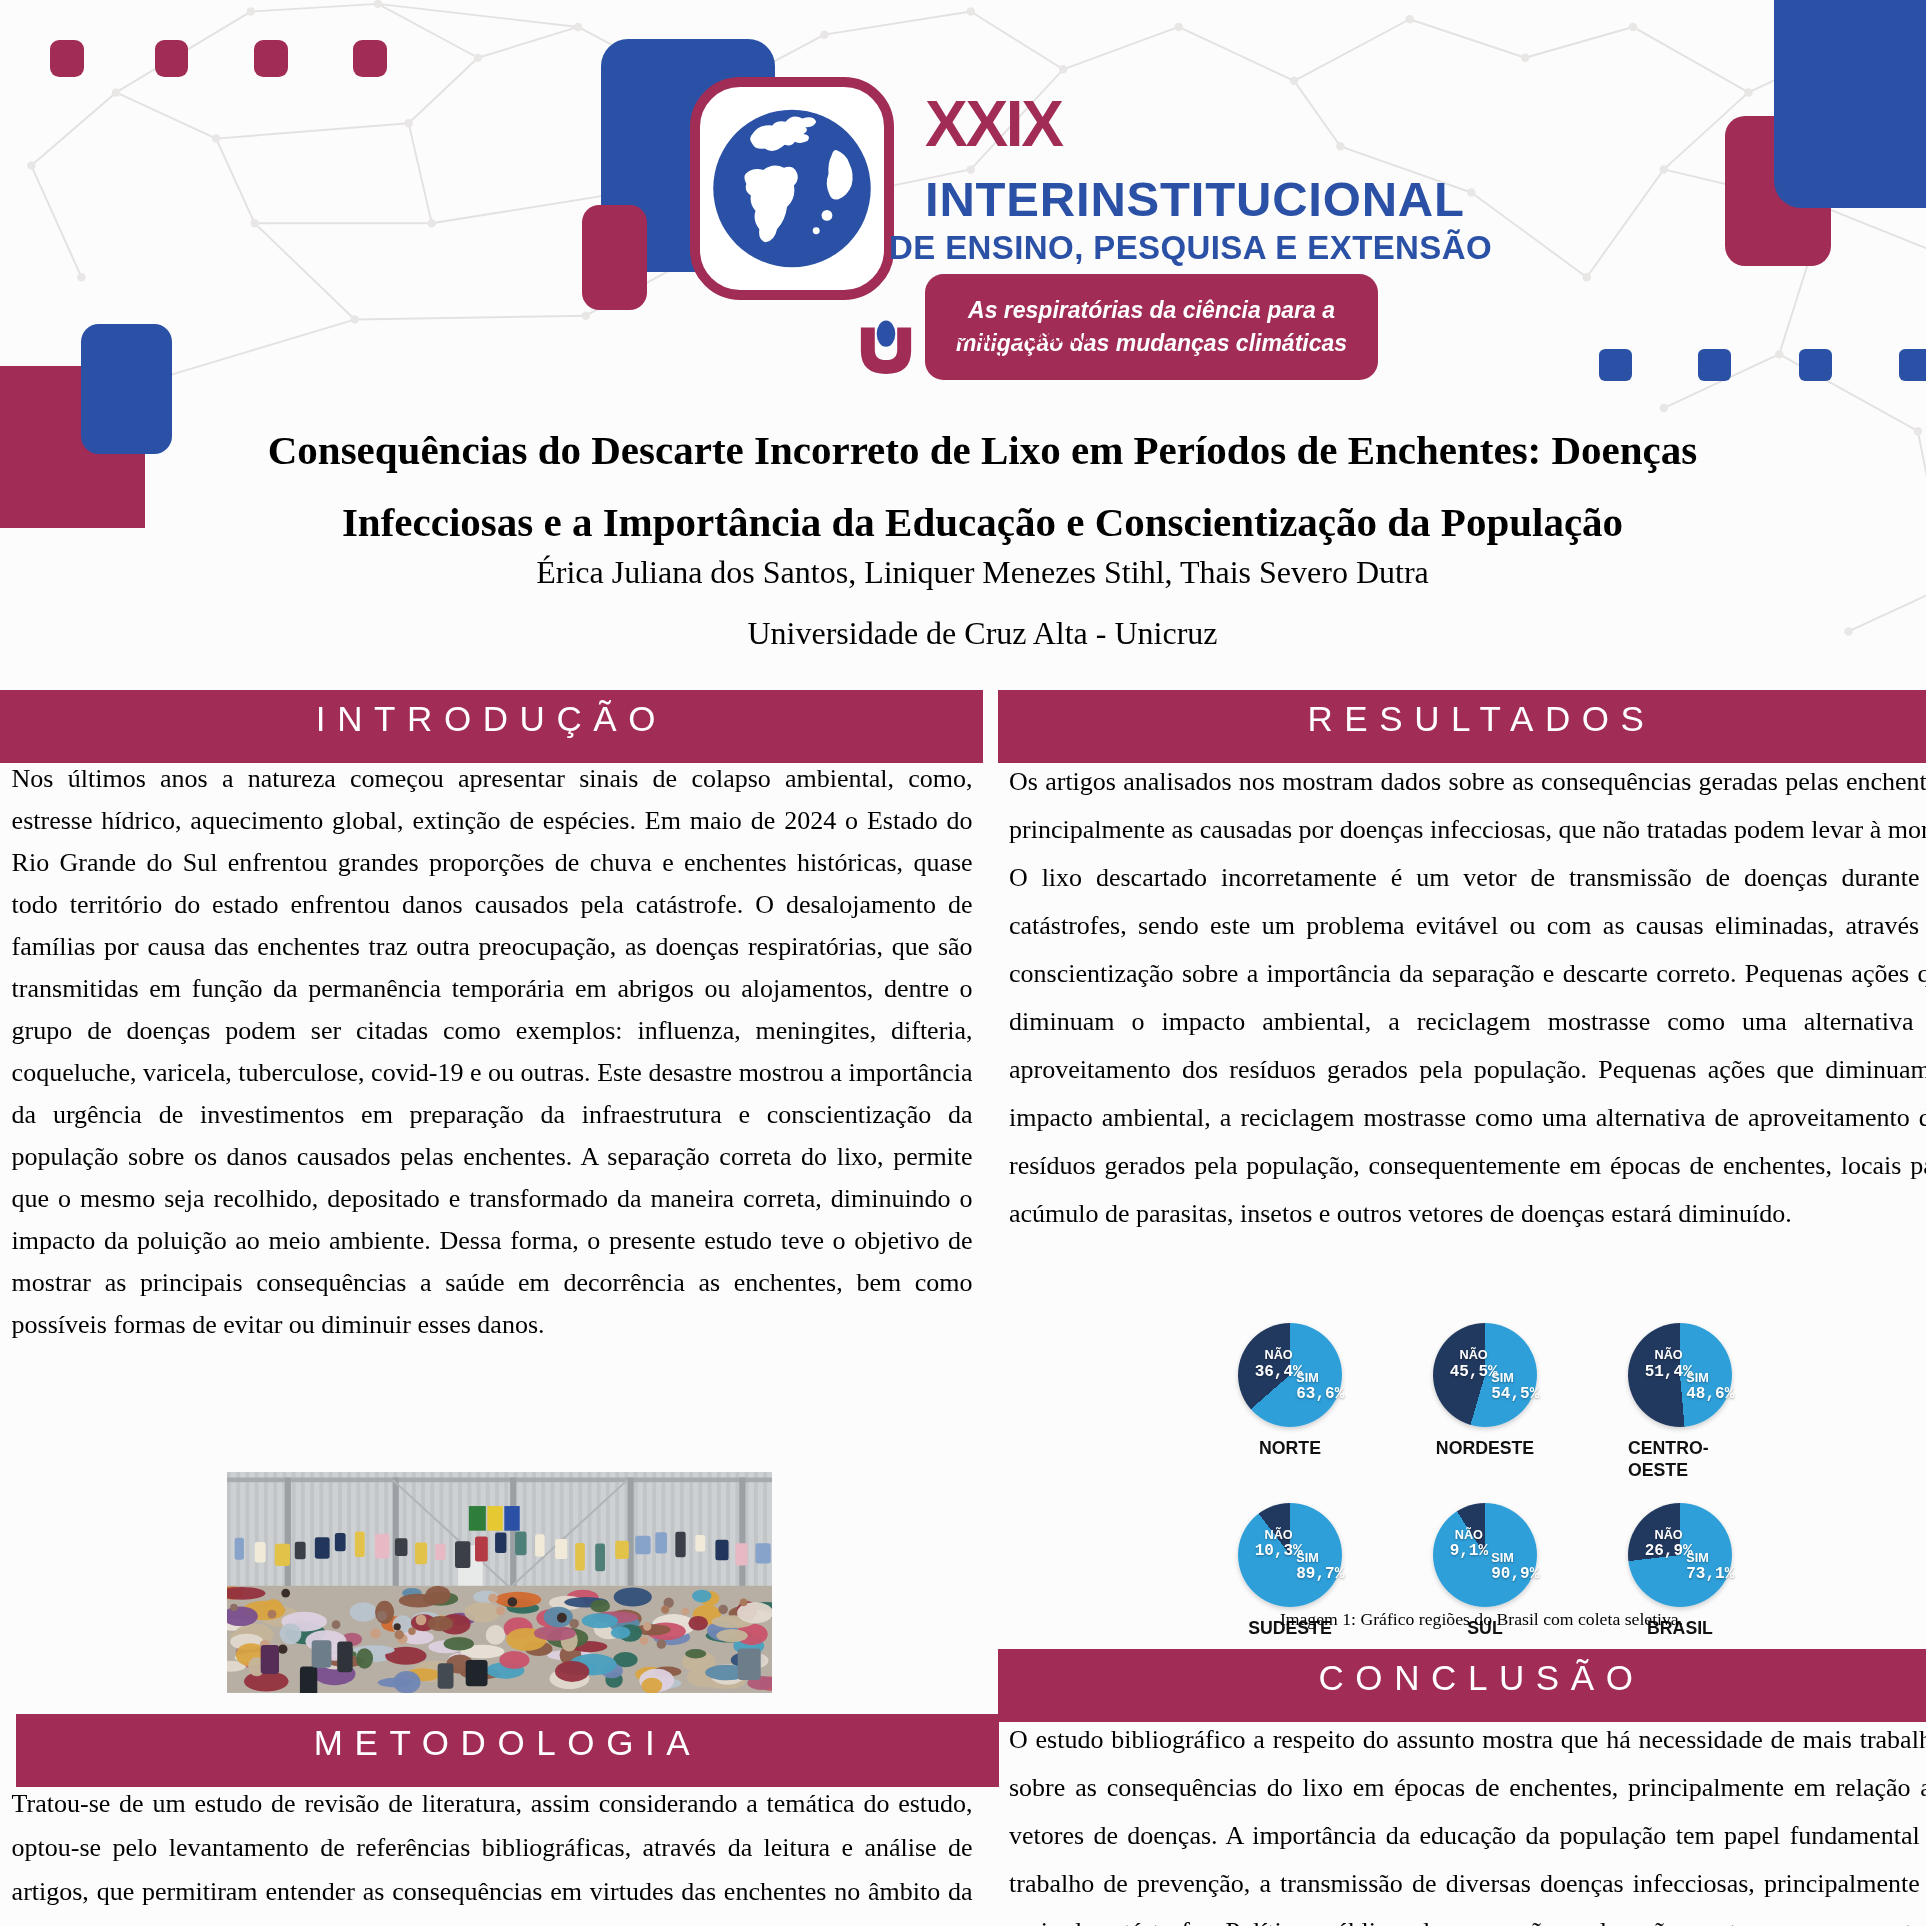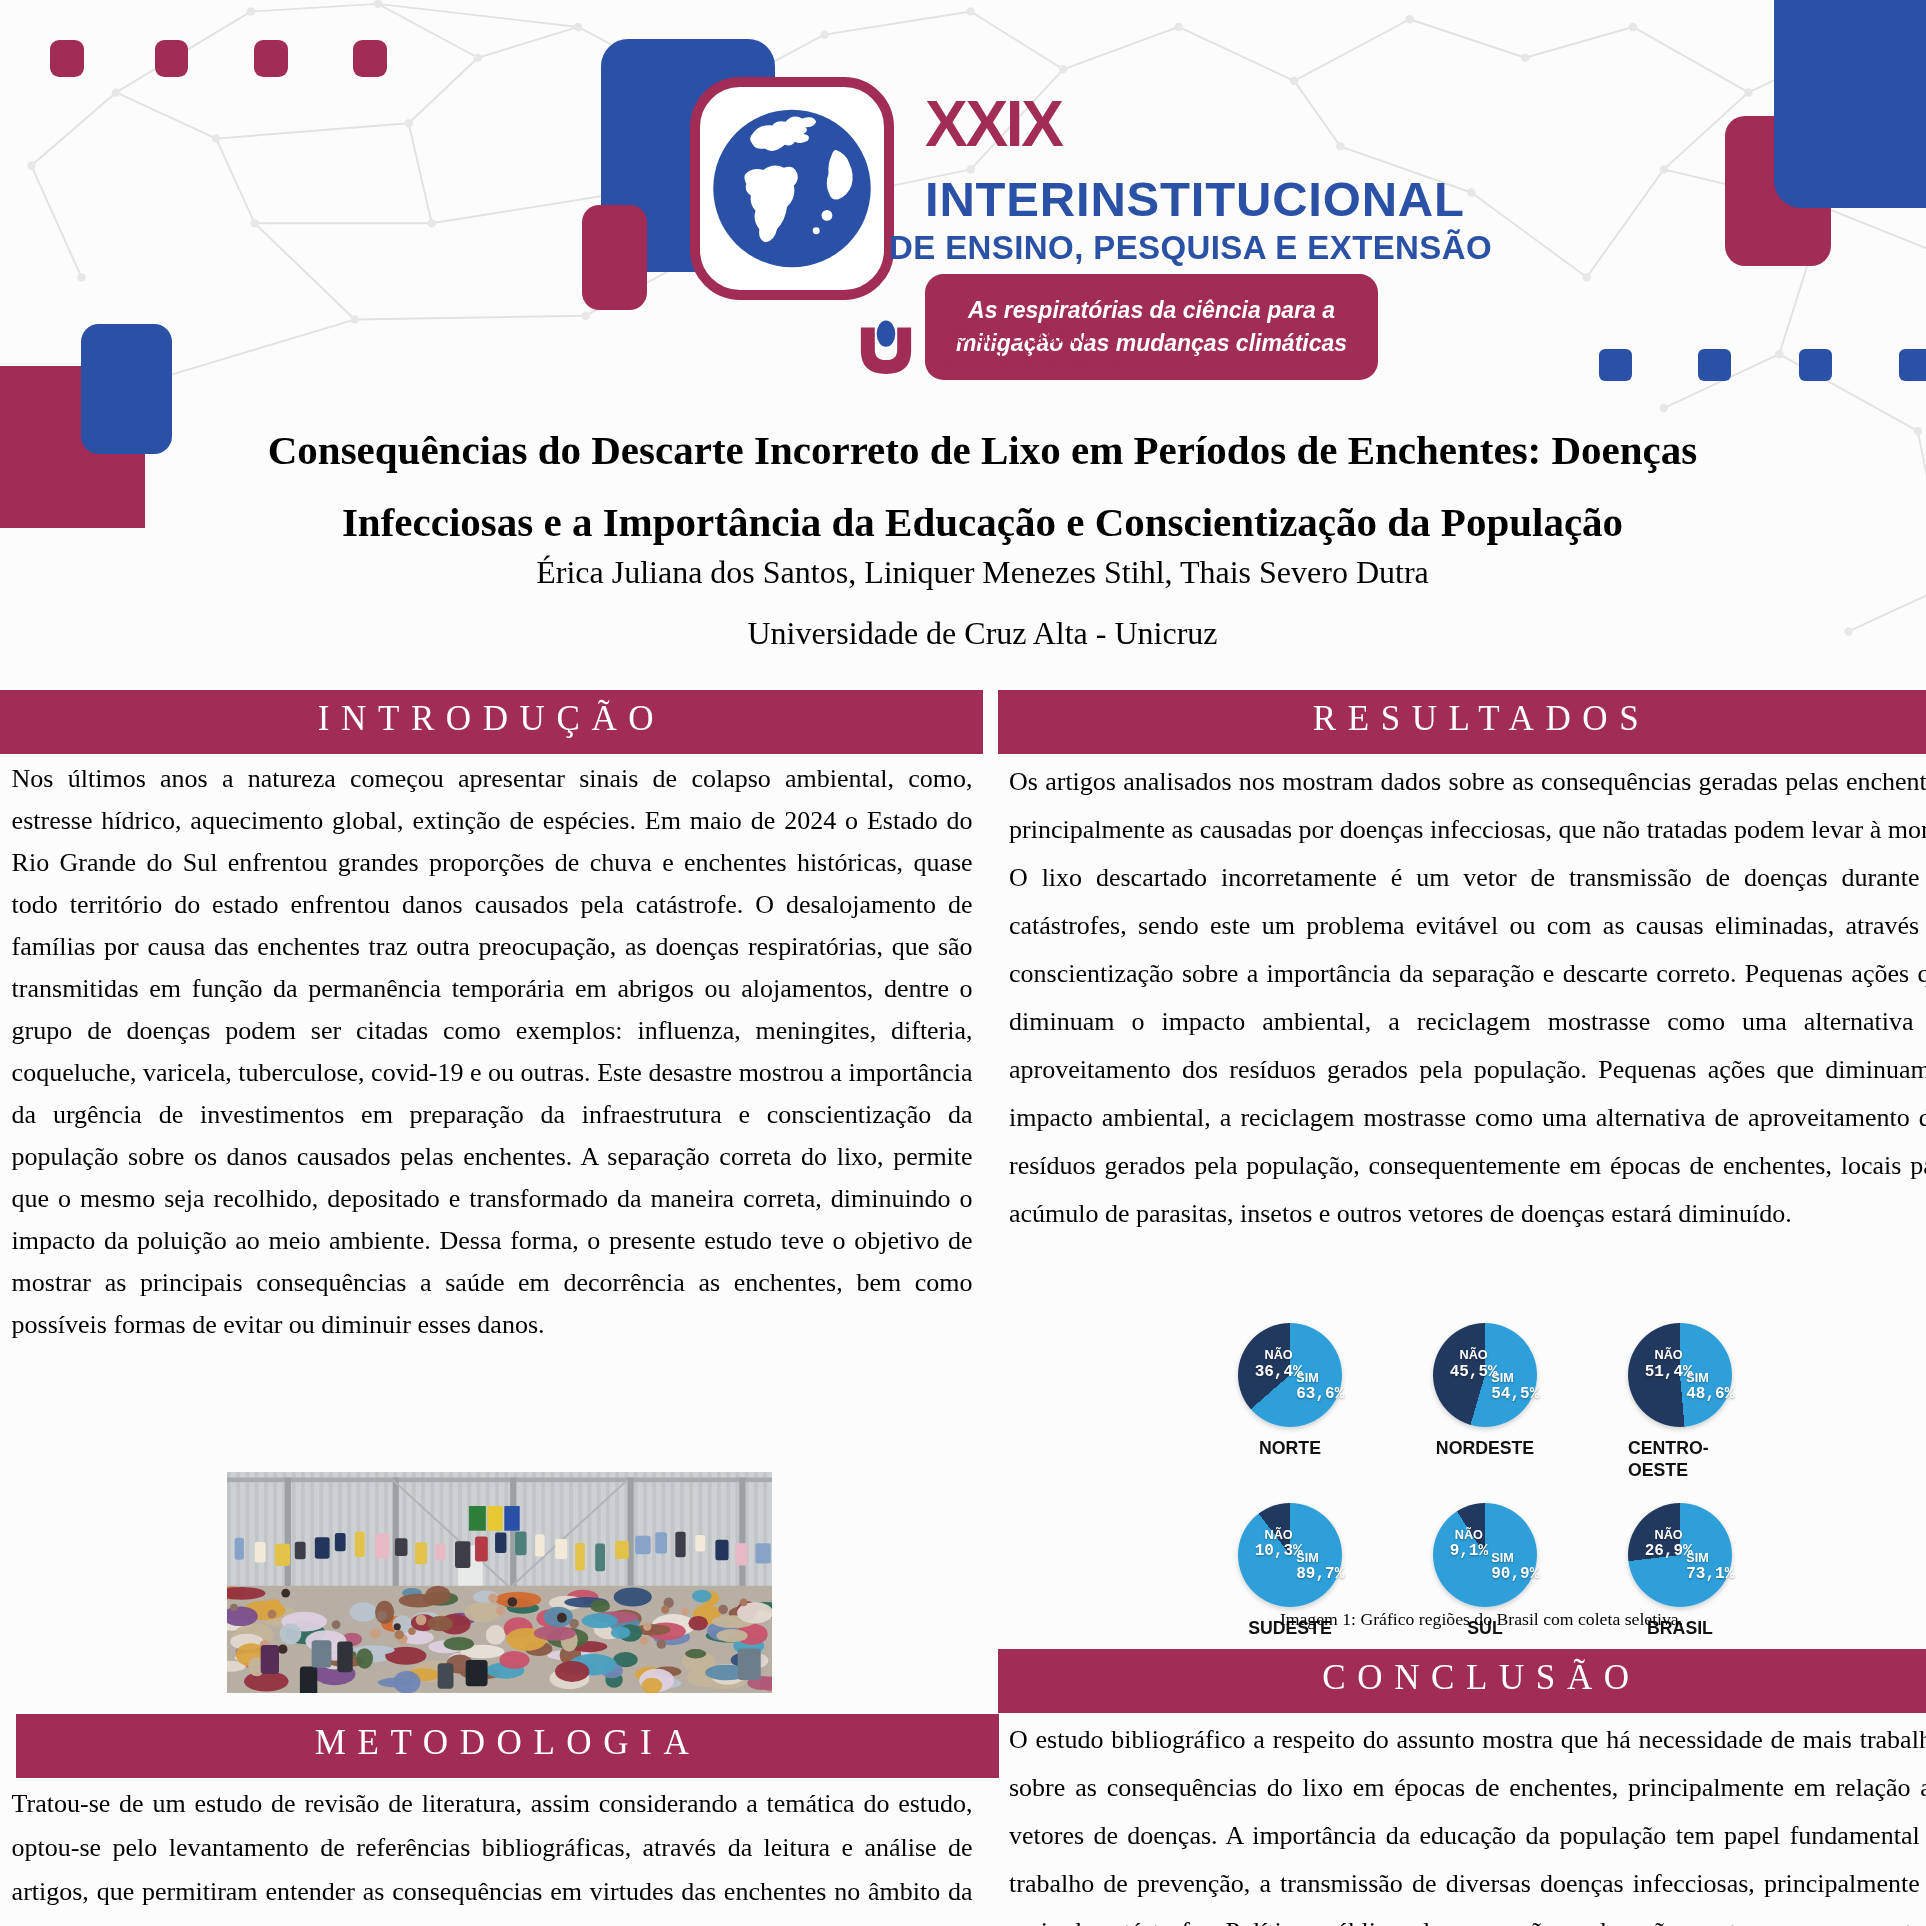--- a/index.html
+++ b/index.html
@@ -51,23 +51,23 @@
   }
 
   
   #poster-title{left:0;top:414px;width:100%;text-align:center;font-weight:bold;
     font-size:41px;line-height:72px;}
   #poster-authors{left:0;top:554px;width:100%;text-align:center;font-size:32px;}
   #poster-affiliation{left:0;top:615px;width:100%;text-align:center;font-size:32px;}
 
   
   .bar{
-    position:absolute;height:64px;background:var(--maroon);color:#fff;
+    position:absolute;height:73px;background:var(--maroon);color:#fff;
     text-align:center;font-size:35px;line-height:58px;letter-spacing:11.6px;
-    font-family:Liberation Serif, serif;
+    font-family:Liberation Sans, sans-serif;
   }
   #bar-intro{left:0;top:690px;width:983px;}
   #bar-result{left:998px;top:690px;width:967px;}
   #bar-metod{left:16px;top:1714px;width:983px;}
   #bar-concl{left:998px;top:1649px;width:967px;}
 
   
   .body-text{position:absolute;text-align:justify;font-size:26px;}
   #txt-intro{left:11.6px;top:758px;width:961px;line-height:42px;}
   #txt-result{left:1009px;top:758px;width:946px;line-height:48px;}

